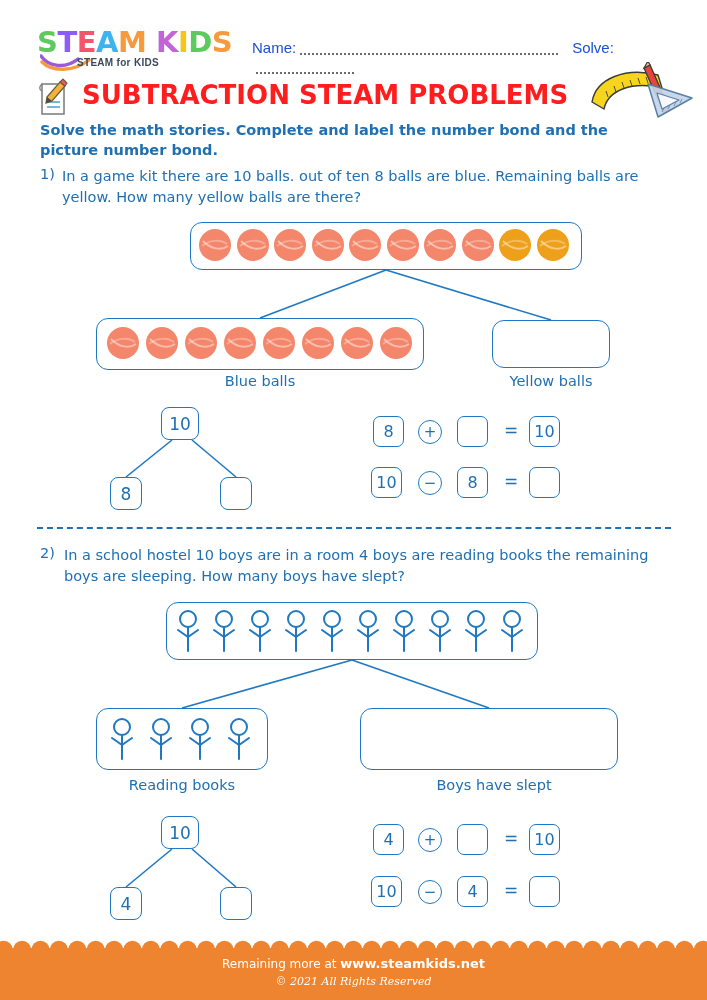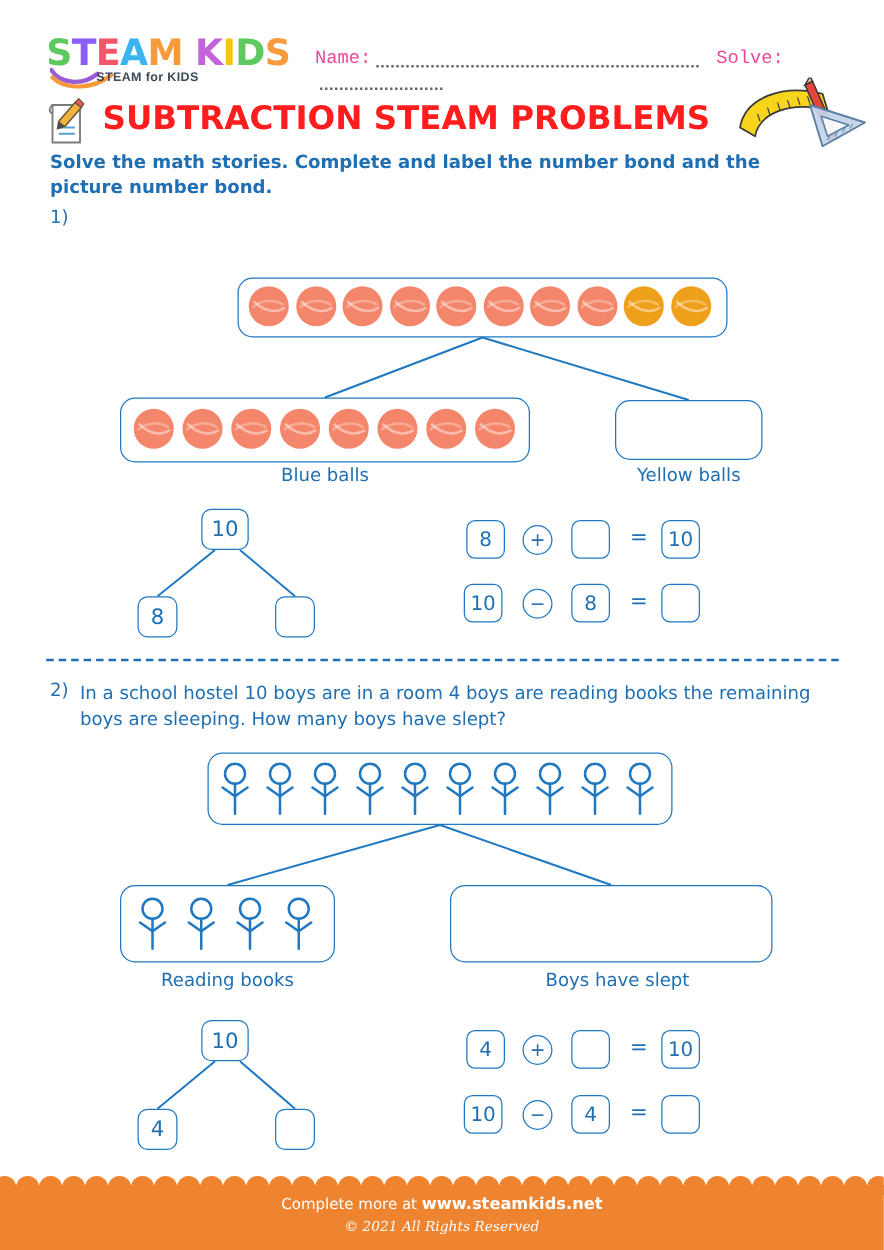--- a/index.html
+++ b/index.html
@@ -14,21 +14,21 @@
   .header{position:absolute;left:0;top:0;width:707px;height:72px;}
   .logo{position:absolute;left:37px;top:27px;width:185px;height:45px;}
   .logo-word{font-family:"DejaVu Sans",sans-serif;font-weight:bold;font-size:29px;
     letter-spacing:-0.5px;line-height:30px;white-space:nowrap;}
   .logo-word span{display:inline-block;}
   .logo-sub{position:absolute;left:40px;top:30px;font-family:Liberation Sans, sans-serif;
     font-weight:bold;font-size:10px;color:#3b4a5a;letter-spacing:0.3px;}
   .logo-swoosh{position:absolute;left:3px;top:26px;width:52px;height:18px;}
 
   .namedate{position:absolute;left:252px;top:38px;width:440px;height:24px;}
-  .nd-label{font-family:Liberation Mono, monospace;font-size:15px;color:#ec4899;
+  .nd-label{font-family:Liberation Sans, sans-serif;font-size:15px;color:#1d4ed8;
     display:inline-block;vertical-align:middle;}
   .nd-line{display:inline-block;vertical-align:middle;border-bottom:2px dotted #6b6b6b;
     height:13px;margin:0 4px;}
   .nd-line.name{width:258px;}
   .nd-line.date{width:98px;}
 
   
   .tools{position:absolute;left:586px;top:62px;width:112px;height:58px;}
 
   
@@ -150,20 +150,21 @@
       <path d="M13 19 L26 4 L31 8 L18 23 L12 25 Z" fill="#f2b33d" stroke="#6a5a3a" stroke-width="1.2"></path>
       <path d="M26 4 L31 8 L33 5 L29 1 Z" fill="#f2566a" stroke="#6a5a3a" stroke-width="1.1"></path>
       <path d="M13 19 L18 23 L12 25 Z" fill="#4a4a4a"></path>
     </svg>
     <div class="title-text">SUBTRACTION STEAM PROBLEMS</div>
   </div>
 
   <div class="instructions">Solve the math stories. Complete and label the number bond and the picture number bond.</div>
 
   <div class="prob-num" style="left:40px;top:166px;">1)</div>
+  <div class="prob-text" style="left:62px;top:166px;width:608px;">In a game kit there are 10 balls. out of ten 8 balls are blue. Remaining balls are yellow. How many yellow balls are there?</div>
 
   <div class="rbox" style="left:190px;top:222px;width:392px;height:48px;">
     <div id="p1-top-balls">
         <div class="ball blue" style="left: 8px; top: 6px;">
           <svg class="seam" viewBox="0 0 32 32">
             <path d="M4 12 C12 20, 22 22, 29 17" stroke="rgba(255,255,255,0.45)" stroke-width="2" fill="none"></path>
             <path d="M3 17 C10 11, 21 10, 28 15" stroke="rgba(255,255,255,0.30)" stroke-width="2" fill="none"></path>
           </svg>
         </div>
         <div class="ball blue" style="left: 45.5px; top: 6px;">
@@ -500,18 +501,18 @@
         <circle cx="647.68" cy="10" r="9.2"></circle>
         <circle cx="666.0799999999999" cy="10" r="9.2"></circle>
         <circle cx="684.4799999999999" cy="10" r="9.2"></circle>
         <circle cx="702.8799999999999" cy="10" r="9.2"></circle>
         <circle cx="721.2799999999999" cy="10" r="9.2"></circle>
       </g>
     <rect x="0" y="8" width="707" height="8" fill="#ee8330"></rect>
   </svg>
   <div class="footer"></div>
   <div class="footer-line1">
-    <span>Complete more at</span>
+    <span>Remaining more at</span>
     <b>www.steamkids.net</b>
   </div>
   <div class="footer-line2">© 2021 All Rights Reserved</div>
 
 </div>
 
 </body></html>

